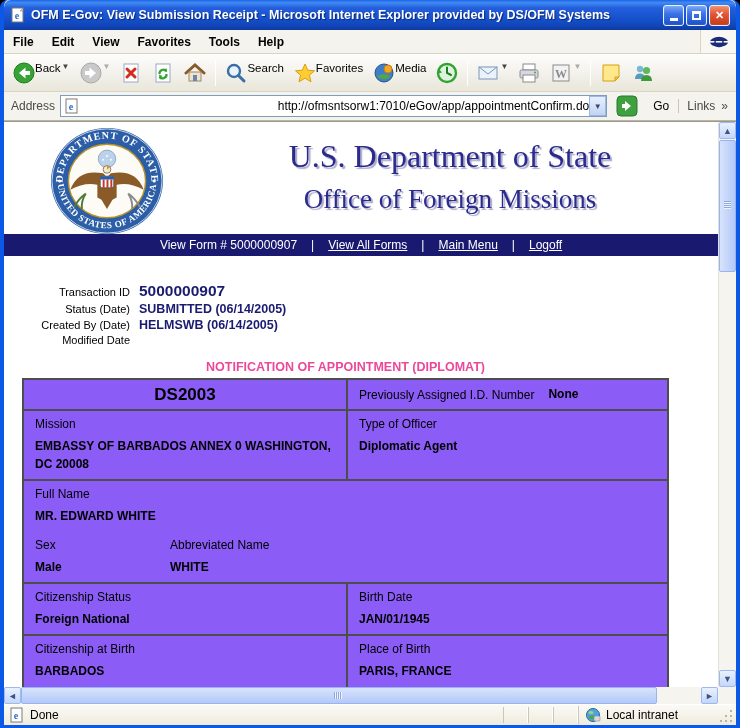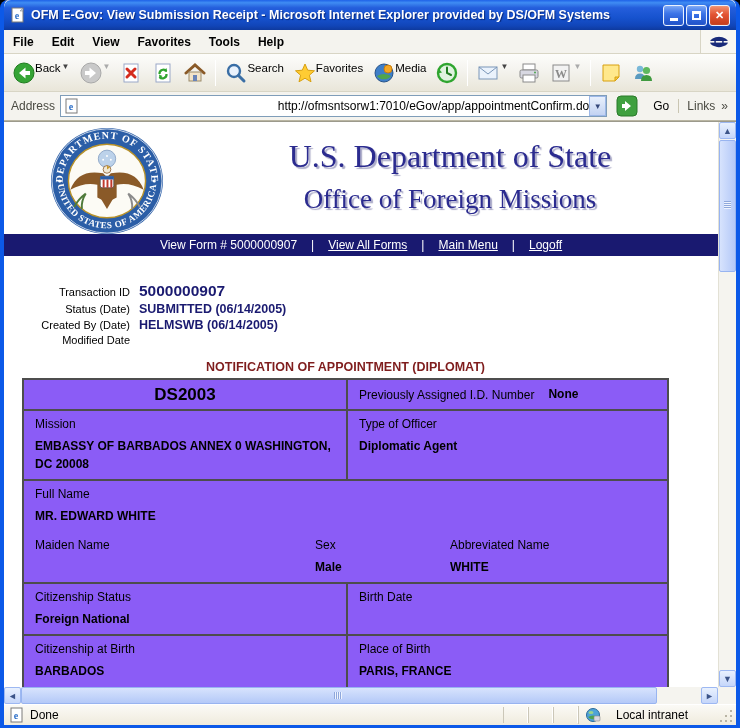--- a/index.html
+++ b/index.html
@@ -63,21 +63,21 @@
 
   .navbar{ height:22px; background:#191970; color:#fff; display:flex; align-items:center; justify-content:center; gap:14px; font-size:12px; }
   .navbar a{ color:#fff; text-decoration:underline; cursor:pointer; }
   .nav-sep{ color:#fff; }
 
   .txn{ margin:26px 8px 0 16px; display:grid; grid-template-columns:110px auto; column-gap:9px; row-gap:2px; align-items:baseline; }
   .txn-label{ text-align:right; font-size:11px; color:#000; }
   .txn-val{ color:#1A1A70; font-weight:bold; font-size:12.5px; }
   .txn-val.big{ font-size:15.5px; }
 
-  .form-title{ width:647px; margin:14px 0 4px 18px; text-align:center; font-weight:bold; font-size:12.5px; color:#7f1d1d; }
+  .form-title{ width:647px; margin:14px 0 4px 18px; text-align:center; font-weight:bold; font-size:12.5px; color:#ec4899; }
 
   .ftable{ margin-left:18px; width:647px; border:2px solid #4D4D4D; background:#8b5cf6; }
   .frow{ display:flex; border-top:2px solid #4D4D4D; }
   .frow:first-child{ border-top:0; }
   .fcell{ padding:6px 11px; }
   .fcell.left{ width:324px; border-right:2px solid #4D4D4D; }
   .fcell.right{ flex:1; }
   .flabel{ font-size:12px; color:#000; }
   .fval{ font-size:12px; font-weight:bold; color:#000; margin-top:7px; line-height:1.45; }
   .ds-number{ font-size:17px; font-weight:bold; text-align:center; width:324px; border-right:2px solid #4D4D4D;
@@ -103,21 +103,21 @@
   .hthumb .grip{ position:absolute; top:4px; bottom:4px; left:312px; width:8px;
     background:repeating-linear-gradient(90deg,#8FA8DC 0 1px,#EEF3FE 1px 2px); }
   .hfill{ flex:1; }
   .corner{ width:18px; background:#F5F4EF; }
 
   
   .statusbar{ height:21px; flex:0 0 21px; background:linear-gradient(180deg,#FBFAF6,#EFEBDD); display:flex; align-items:center;
     border-top:1px solid #fff; padding:0 2px 0 5px; }
   .status-main{ flex:1; display:flex; align-items:center; gap:5px; color:#000; }
   .status-pane{ width:25px; height:16px; border-left:1px solid #CBC7B8; border-right:1px solid #FFFFFF; }
-  .zone-pane{ width:140px; height:18px; display:flex; align-items:center; gap:15px; padding-left:6px;
+  .zone-pane{ width:140px; height:18px; display:flex; align-items:center; gap:5px; padding-left:6px;
     border-left:1px solid #CBC7B8; }
   .grip-dots{ width:14px; height:14px; margin-left:2px;
     background:radial-gradient(circle at 11px 3px,#B8B4A4 1.2px,transparent 1.5px),
                radial-gradient(circle at 11px 8px,#B8B4A4 1.2px,transparent 1.5px),
                radial-gradient(circle at 6px 8px,#B8B4A4 1.2px,transparent 1.5px),
                radial-gradient(circle at 11px 13px,#B8B4A4 1.2px,transparent 1.5px),
                radial-gradient(circle at 6px 13px,#B8B4A4 1.2px,transparent 1.5px),
                radial-gradient(circle at 1px 13px,#B8B4A4 1.2px,transparent 1.5px); }
 </style>
 </head>
@@ -368,42 +368,39 @@
           <div class="fcell right">
             <div class="flabel">Type of Officer</div>
             <div class="fval">Diplomatic Agent</div>
           </div>
         </div>
         <div class="frow">
           <div class="fcell" style="flex:1">
             <div class="flabel">Full Name</div>
             <div class="fval">MR. EDWARD WHITE</div>
             <div class="name-grid">
-              <div class="name-col1">
-                <div class="flabel">Maiden Name</div>
-                <div class="fval">&nbsp;</div>
-              </div>
               <div class="name-col2">
                 <div class="flabel">Sex</div>
                 <div class="fval">Male</div>
               </div>
               <div class="name-col3">
                 <div class="flabel">Abbreviated Name</div>
                 <div class="fval">WHITE</div>
               </div>
             </div>
           </div>
         </div>
         <div class="frow">
           <div class="fcell left">
             <div class="flabel">Citizenship Status</div>
             <div class="fval">Foreign National</div>
           </div>
           <div class="fcell right">
             <div class="flabel">Birth Date</div>
+            <div class="fval">JAN/01/1945</div>
           </div>
         </div>
         <div class="frow">
           <div class="fcell left">
             <div class="flabel">Citizenship at Birth</div>
             <div class="fval">BARBADOS</div>
           </div>
           <div class="fcell right">
             <div class="flabel">Place of Birth</div>
             <div class="fval">PARIS, FRANCE</div>

